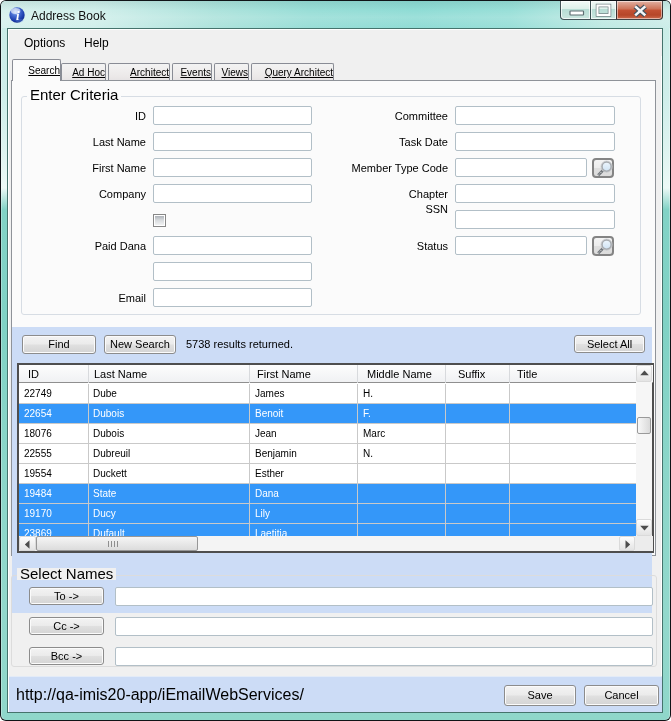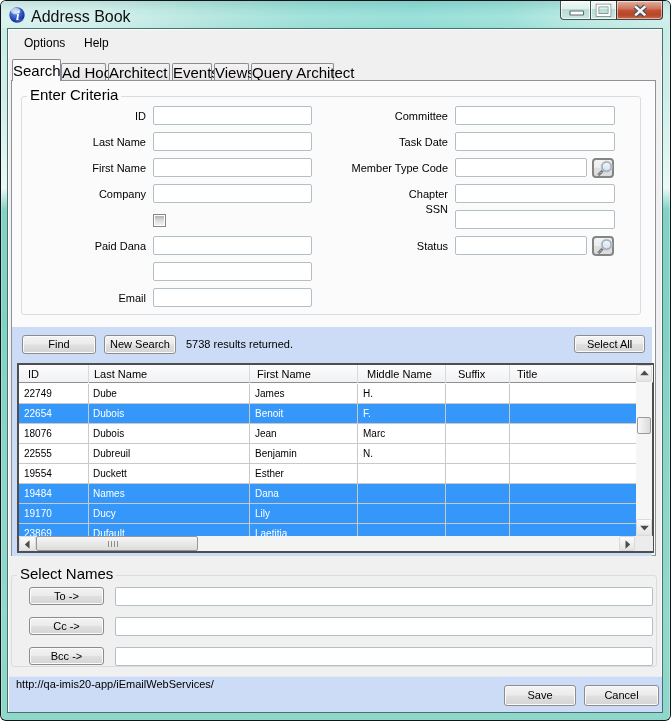--- a/index.html
+++ b/index.html
@@ -4,49 +4,49 @@
 * {margin:0; padding:0; box-sizing:border-box;}
 html,body {width:671px; height:721px; background:#fff; font-family:"Liberation Sans",sans-serif; color:#000;}
 #win {position:absolute; left:0; top:0; width:671px; height:721px; background:#101417; border-radius:6px; overflow:hidden;}
 #glass {position:absolute; left:1px; top:1px; width:669px; height:719px; border-radius:5px; overflow:hidden;
   background:linear-gradient(180deg,#c8ece6 0%,#cfeeea 13%,#def4f0 21%,#ecf9f6 26%,#82d3c6 29%,#80d2c5 45%,#8bd6c9 65%,#92d8cc 85%,#8fd7ca 100%);
   box-shadow:inset 0 1px 0 rgba(255,255,255,.55), inset 1px 0 0 rgba(255,255,255,.3), inset -1px 0 0 rgba(255,255,255,.3);}
 #titlebar {position:absolute; left:1px; top:1px; width:669px; height:27px; border-radius:5px 5px 0 0;
   background:linear-gradient(90deg,#d7f1ed 0%,#d1efeb 14%,#aee3dc 32%,#99ded7 46%,#90dcd5 62%,#99dfd8 76%,#bfe9e3 90%,#cdedE9 100%);}
 #titlebar:after {content:""; position:absolute; left:0; top:0; width:100%; height:27px; background:linear-gradient(180deg,rgba(20,80,75,.10),rgba(20,80,75,0) 35%,rgba(255,255,255,.12) 60%,rgba(255,255,255,0));}
 #ticon {position:absolute; left:9px; top:7px; width:16px; height:16px;}
-#ttext {position:absolute; left:31px; top:9px; font-size:16px; line-height:15px; color:#111;}
+#ttext {position:absolute; left:31px; top:9px; font-size:12px; line-height:15px; color:#111;}
 
 #wbtns {position:absolute; left:560px; top:1px; width:103px; height:19px;}
 .wb {position:absolute; top:0; height:19px; border:1px solid rgba(24,42,48,.8);}
 #wb-min {left:0; width:30px; border-right:none; border-top:none; border-radius:0 0 0 4px;
   background:linear-gradient(180deg,#f2faf7 0%,#ddf0ea 45%,#b7ddd5 46%,#cbe6df 100%); box-shadow:inset 0 0 0 1px rgba(255,255,255,.7);}
 #wb-max {left:30px; width:26px; border-right:none; border-top:none;
   background:linear-gradient(180deg,#f2faf7 0%,#ddf0ea 45%,#b7ddd5 46%,#cbe6df 100%); box-shadow:inset 0 0 0 1px rgba(255,255,255,.7);}
 #wb-close {left:56px; width:47px; border-top:none; border-radius:0 0 4px 0;
   background:linear-gradient(180deg,#e8b8ab 0%,#dca392 10%,#cd7257 45%,#c35134 50%,#b64629 78%,#cd6b4e 100%); box-shadow:inset 0 0 0 1px rgba(255,255,255,.5);}
 .wb svg {position:absolute; left:0; top:0;}
 
 #client {position:absolute; left:7px; top:28px; width:656px; height:685px; background:#f0f0f0; border:1px solid #45736c;
   box-shadow:inset 1px 1px 0 #fff, inset -1px -1px 0 #fff;}
 
 #menubar {position:absolute; left:1px; top:1px; width:653px; height:26px; background:#f0f0f0;}
 #menubar span {position:absolute; top:6px; font-size:12px; line-height:15px;}
 
-.tab {position:absolute; font-size:15px; text-align:left; white-space:nowrap; background:linear-gradient(180deg,#f3f3f3,#ece9e9 70%,#e5e2e3 100%); border:1px solid #898c95; border-bottom:none; border-radius:2px 2px 0 0;}
+.tab {position:absolute; font-size:10px; text-align:right; white-space:nowrap; background:linear-gradient(180deg,#f3f3f3,#ece9e9 70%,#e5e2e3 100%); border:1px solid #898c95; border-bottom:none; border-radius:2px 2px 0 0;text-decoration:underline;}
 #tabpage {position:absolute; left:3px; top:51px; width:645px; height:476px; background:#fbfbfb; border:1px solid #8f9399;}
 #tab-search {left:4px; top:30px; width:49px; height:22px; background:#fbfbfb; z-index:3; line-height:22px;}
 
 .gbox {position:absolute; border:1px solid #d7dde4; border-radius:3px;}
 .glabel {position:absolute; font-size:15px; line-height:12px; padding:0 3px;}
 .lb {position:absolute; font-size:11px; line-height:21px; text-align:right; white-space:nowrap;}
 .tbox {position:absolute; height:19px; background:#fff; border:1px solid #b2bfc7; border-radius:2px;}
 .btn {position:absolute; font-size:11px; text-align:center; white-space:nowrap; color:#000; background:linear-gradient(180deg,#f3f3f3 0%,#ebebeb 48%,#e0e0e0 52%,#d4d4d4 100%); border:1px solid #8c8c8c; border-radius:3px; box-shadow:inset 0 0 0 1px #fbfbfb;}
 
-#band {position:absolute; left:0px; top:246px; width:640px; height:229px; background:#ccdcf6;}
+#band {position:absolute; left:0px; top:246px; width:640px; height:286px; background:#ccdcf6;}
 
 #grid {position:absolute; left:5px; top:36px; width:637px; height:190px; background:#fff; border:2px solid #4e4e4e;}
 .hcell {position:absolute; top:0; height:18px; font-size:11px; line-height:18px; color:#000;}
 .gcell {position:absolute; font-size:10px; line-height:20px; color:#000; white-space:nowrap;}
 .rowsel {position:absolute; left:0; width:617px; height:20px; background:#3497f9;}
 .vline {position:absolute; top:0; width:1px; background:#c9c9c9;}
 .hline {position:absolute; left:0; width:617px; height:1px; background:#c9c9c9;}
 
 .sbtn {position:absolute; background:linear-gradient(180deg,#fefefe,#f0f0f0 50%,#e4e4e4); border:1px solid #b5b5b5; border-radius:2px;}
 .gcell.sel {color:#fff;}
@@ -219,21 +219,21 @@
             <div class="gcell" style="left:236px; top:59px;">Jean</div>
             <div class="gcell" style="left:344px; top:59px;">Marc</div>
      <div class="gcell" style="left:5px; top:79px;">22555</div>
             <div class="gcell" style="left:74px; top:79px;">Dubreuil</div>
             <div class="gcell" style="left:236px; top:79px;">Benjamin</div>
             <div class="gcell" style="left:344px; top:79px;">N.</div>
      <div class="gcell" style="left:5px; top:99px;">19554</div>
             <div class="gcell" style="left:74px; top:99px;">Duckett</div>
             <div class="gcell" style="left:236px; top:99px;">Esther</div>
      <div class="gcell sel" style="left:5px; top:119px;">19484</div>
-            <div class="gcell sel" style="left:74px; top:119px;">Names</div>
+            <div class="gcell sel" style="left:74px; top:119px;">State</div>
             <div class="gcell sel" style="left:236px; top:119px;">Dana</div>
      <div class="gcell sel" style="left:5px; top:139px;">19170</div>
             <div class="gcell sel" style="left:74px; top:139px;">Ducy</div>
             <div class="gcell sel" style="left:236px; top:139px;">Lily</div>
      <div class="gcell sel" style="left:5px; top:159px; clip-path:inset(0 0 8px 0);">23869</div>
             <div class="gcell sel" style="left:74px; top:159px; clip-path:inset(0 0 8px 0);">Dufault</div>
             <div class="gcell sel" style="left:236px; top:159px; clip-path:inset(0 0 8px 0);">Laetitia</div>
 
      <div style="position:absolute; left:617px; top:0; width:16px; height:171px; background:#f6f6f6;"></div>
      <div class="sbtn" style="left:617px; top:0; width:16px; height:17px; border-color:#dadada;"><svg width="15" height="15">
@@ -262,18 +262,18 @@
   <div class="gbox" style="left:3px; top:546px; width:646px; height:92px; border-color:#dcdcdc;"></div>
   <div class="glabel" style="left:9px; top:539px; background:#f0f0f0;">Select Names</div>
   <div class="btn" style="left:21px; top:558px; width:75px; height:18px; line-height:16px;">To -&gt;</div>
   <div class="tbox" style="left:107px; top:558px; width:538px;"></div>
   <div class="btn" style="left:21px; top:588px; width:75px; height:18px; line-height:16px;">Cc -&gt;</div>
   <div class="tbox" style="left:107px; top:588px; width:538px;"></div>
   <div class="btn" style="left:21px; top:618px; width:75px; height:18px; line-height:16px;">Bcc -&gt;</div>
   <div class="tbox" style="left:107px; top:618px; width:538px;"></div>
 
   <div id="strip">
-   <div style="position:absolute; left:7px; top:1px; font-size:11px; line-height:13px;">http://qa-imis20-app/iEmailWebServices/</div>
+   <div style="position:absolute; left:7px; top:11px; font-size:16px; line-height:13px;">http://qa-imis20-app/iEmailWebServices/</div>
    <div class="btn" style="left:495px; top:8px; width:72px; height:21px; line-height:19px;">Save</div>
    <div class="btn" style="left:575px; top:8px; width:75px; height:21px; line-height:19px;">Cancel</div>
   </div>
  </div>
 </div>
 
 </body></html>

